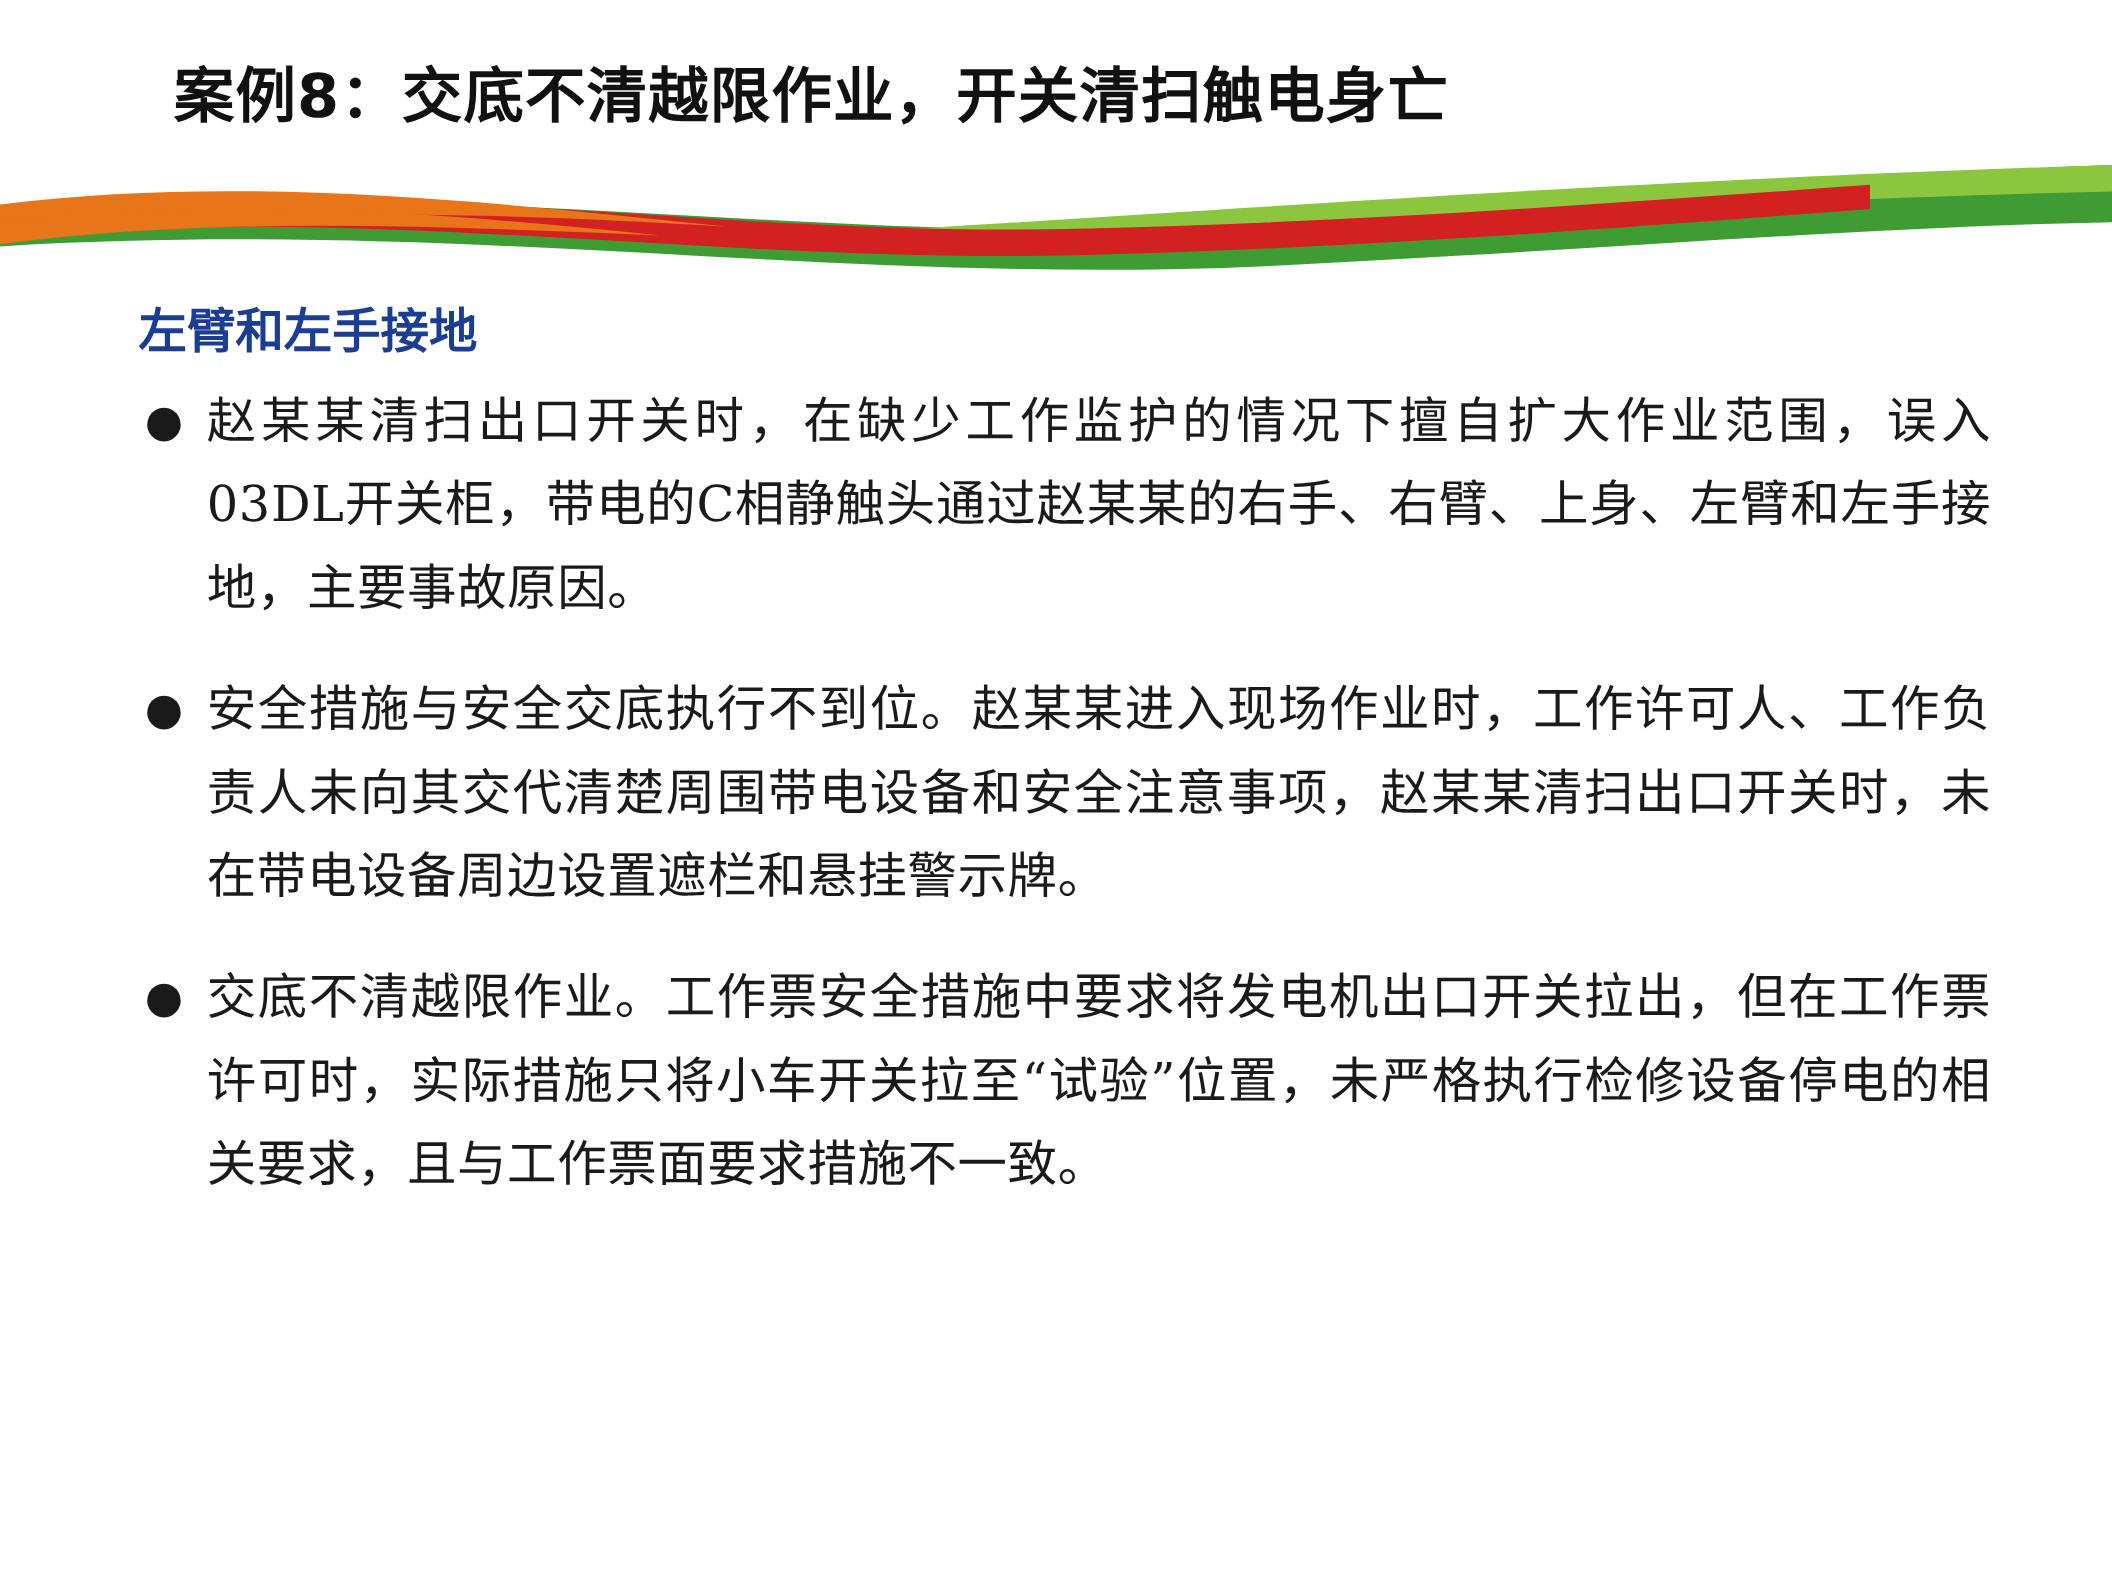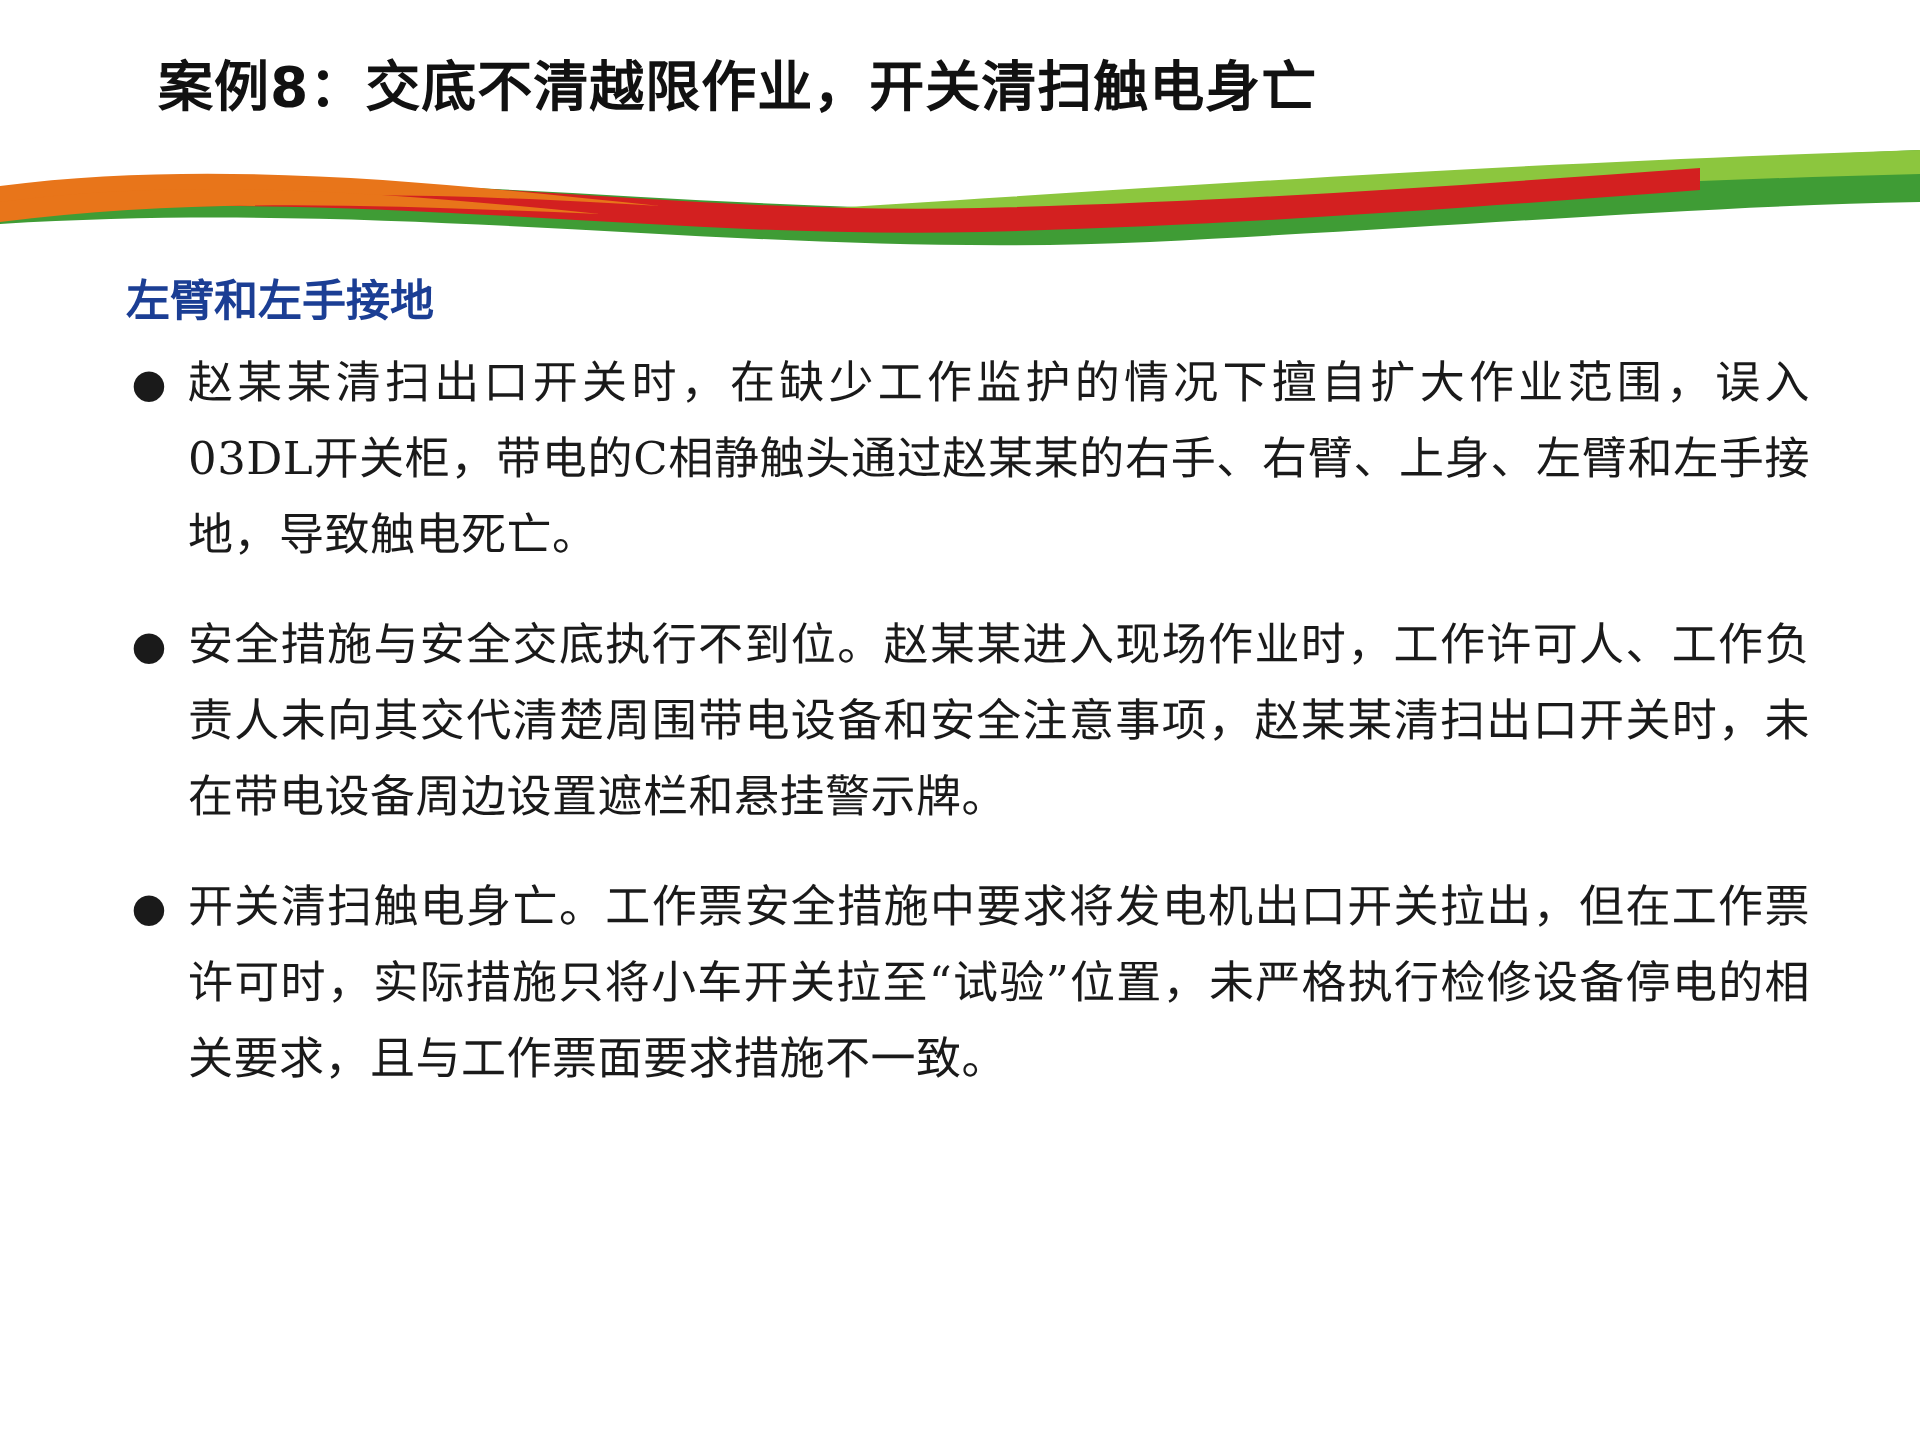--- a/index.html
+++ b/index.html
@@ -128,29 +128,29 @@
     </svg>
   </div>
 
   <div class="body-area">
     <div class="section-heading">左臂和左手接地</div>
 
     <div class="bullet-list">
 
       <div class="bullet-item">
         <div class="bullet-dot">●</div>
-        <div class="bullet-text">赵某某清扫出口开关时，在缺少工作监护的情况下擅自扩大作业范围，误入03DL开关柜，带电的C相静触头通过赵某某的右手、右臂、上身、左臂和左手接地，导致触电死亡。</div>
+        <div class="bullet-text">赵某某清扫出口开关时，在缺少工作监护的情况下擅自扩大作业范围，误入03DL开关柜，带电的C相静触头通过赵某某的右手、右臂、上身、左臂和左手接地，主要事故原因。</div>
       </div>
 
       <div class="bullet-item">
         <div class="bullet-dot">●</div>
         <div class="bullet-text">安全措施与安全交底执行不到位。赵某某进入现场作业时，工作许可人、工作负责人未向其交代清楚周围带电设备和安全注意事项，赵某某清扫出口开关时，未在带电设备周边设置遮栏和悬挂警示牌。</div>
       </div>
 
       <div class="bullet-item">
         <div class="bullet-dot">●</div>
-        <div class="bullet-text">开关清扫触电身亡。工作票安全措施中要求将发电机出口开关拉出，但在工作票许可时，实际措施只将小车开关拉至“试验”位置，未严格执行检修设备停电的相关要求，且与工作票面要求措施不一致。</div>
+        <div class="bullet-text">交底不清越限作业。工作票安全措施中要求将发电机出口开关拉出，但在工作票许可时，实际措施只将小车开关拉至“试验”位置，未严格执行检修设备停电的相关要求，且与工作票面要求措施不一致。</div>
       </div>
 
     </div>
   </div>
 
 </div>
 
 </body></html>

